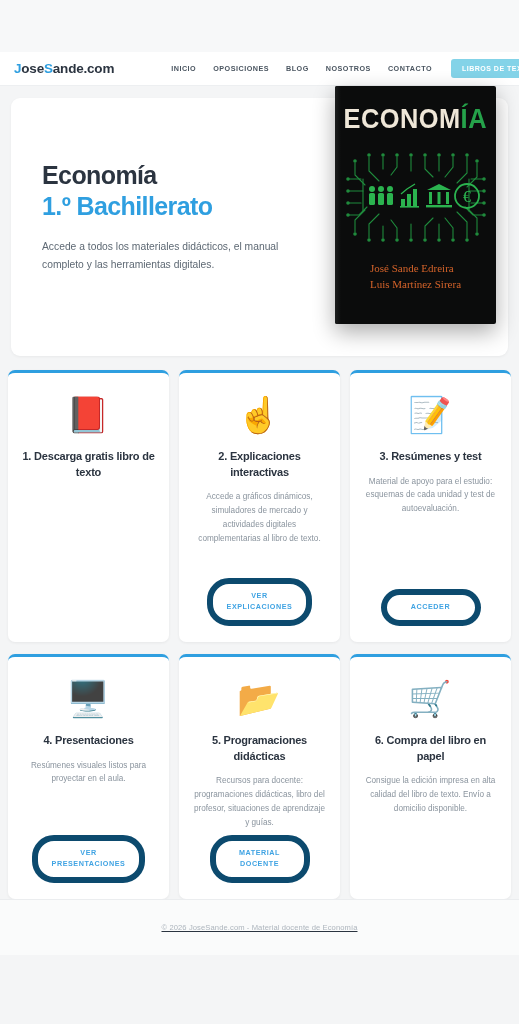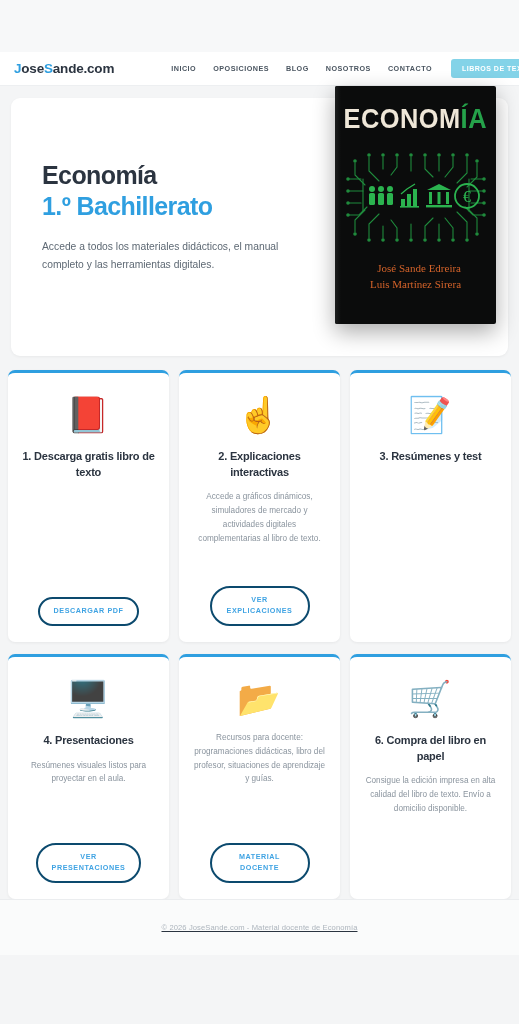--- a/index.html
+++ b/index.html
@@ -142,21 +142,21 @@
     color: #efe7d8;
     line-height: 1;
     transform: scaleX(0.94);
   }
   .book-title .g { color: #25a24a; }
 
   .circuit { margin-top: 16px; width: 142px; height: 97px; }
 
   .book-authors {
     margin-top: 15px;
-    text-align: right;
+    text-align: left;
     font-family: "Liberation Serif", serif;
     font-size: 11px;
     line-height: 1.42;
     color: #d4632a;
   }
 
   
   .grid {
     padding: 14px 8px 0 8px;
     display: grid;
@@ -200,21 +200,21 @@
   .card-desc {
     margin-top: 10px;
     font-size: 8.2px;
     line-height: 1.68;
     color: #8a949e;
   }
 
   .card-btn {
     margin-top: auto;
     background: transparent;
-    border: 2px solid #0c4a6e;
+    border: 6px solid #0c4a6e;
     color: #3fa3e3;
     font-size: 7.2px;
     font-weight: 700;
     letter-spacing: 0.55px;
     line-height: 1.5;
     border-radius: 22px;
     padding: 7px 14px;
     min-width: 100px;
     cursor: pointer;
     white-space: pre-line;
@@ -371,42 +371,44 @@
           <div>Luis Martínez Sirera</div>
         </div>
       </div>
     </div>
   </div>
 
   <div class="grid" id="grid-slot">
       <div class="card r1">
         <div class="card-icon">📕</div>
         <div class="card-title">1. Descarga gratis libro de texto</div>
-        <button class="card-btn">DESCARGAR PDF</button>
       </div>
       <div class="card r1">
         <div class="card-icon">☝️</div>
         <div class="card-title">2. Explicaciones interactivas</div>
         <div class="card-desc">Accede a gráficos dinámicos, simuladores de mercado y actividades digitales complementarias al libro de texto.</div>
         <button class="card-btn">VER
 EXPLICACIONES</button>
       </div>
       <div class="card r1">
         <div class="card-icon">📝</div>
         <div class="card-title">3. Resúmenes y test</div>
+        <div class="card-desc">Material de apoyo para el estudio: esquemas de cada unidad y test de autoevaluación.</div>
+        <button class="card-btn">ACCEDER</button>
       </div>
       <div class="card r2">
         <div class="card-icon">🖥️</div>
         <div class="card-title">4. Presentaciones</div>
         <div class="card-desc">Resúmenes visuales listos para proyectar en el aula.</div>
         <button class="card-btn">VER
 PRESENTACIONES</button>
       </div>
       <div class="card r2">
         <div class="card-icon">📂</div>
+        <div class="card-title">5. Programaciones didácticas</div>
         <div class="card-desc">Recursos para docente: programaciones didácticas, libro del profesor, situaciones de aprendizaje y guías.</div>
         <button class="card-btn">MATERIAL
 DOCENTE</button>
       </div>
       <div class="card r2">
         <div class="card-icon">🛒</div>
         <div class="card-title">6. Compra del libro en papel</div>
         <div class="card-desc">Consigue la edición impresa en alta calidad del libro de texto. Envío a domicilio disponible.</div>
       </div>
     </div>

